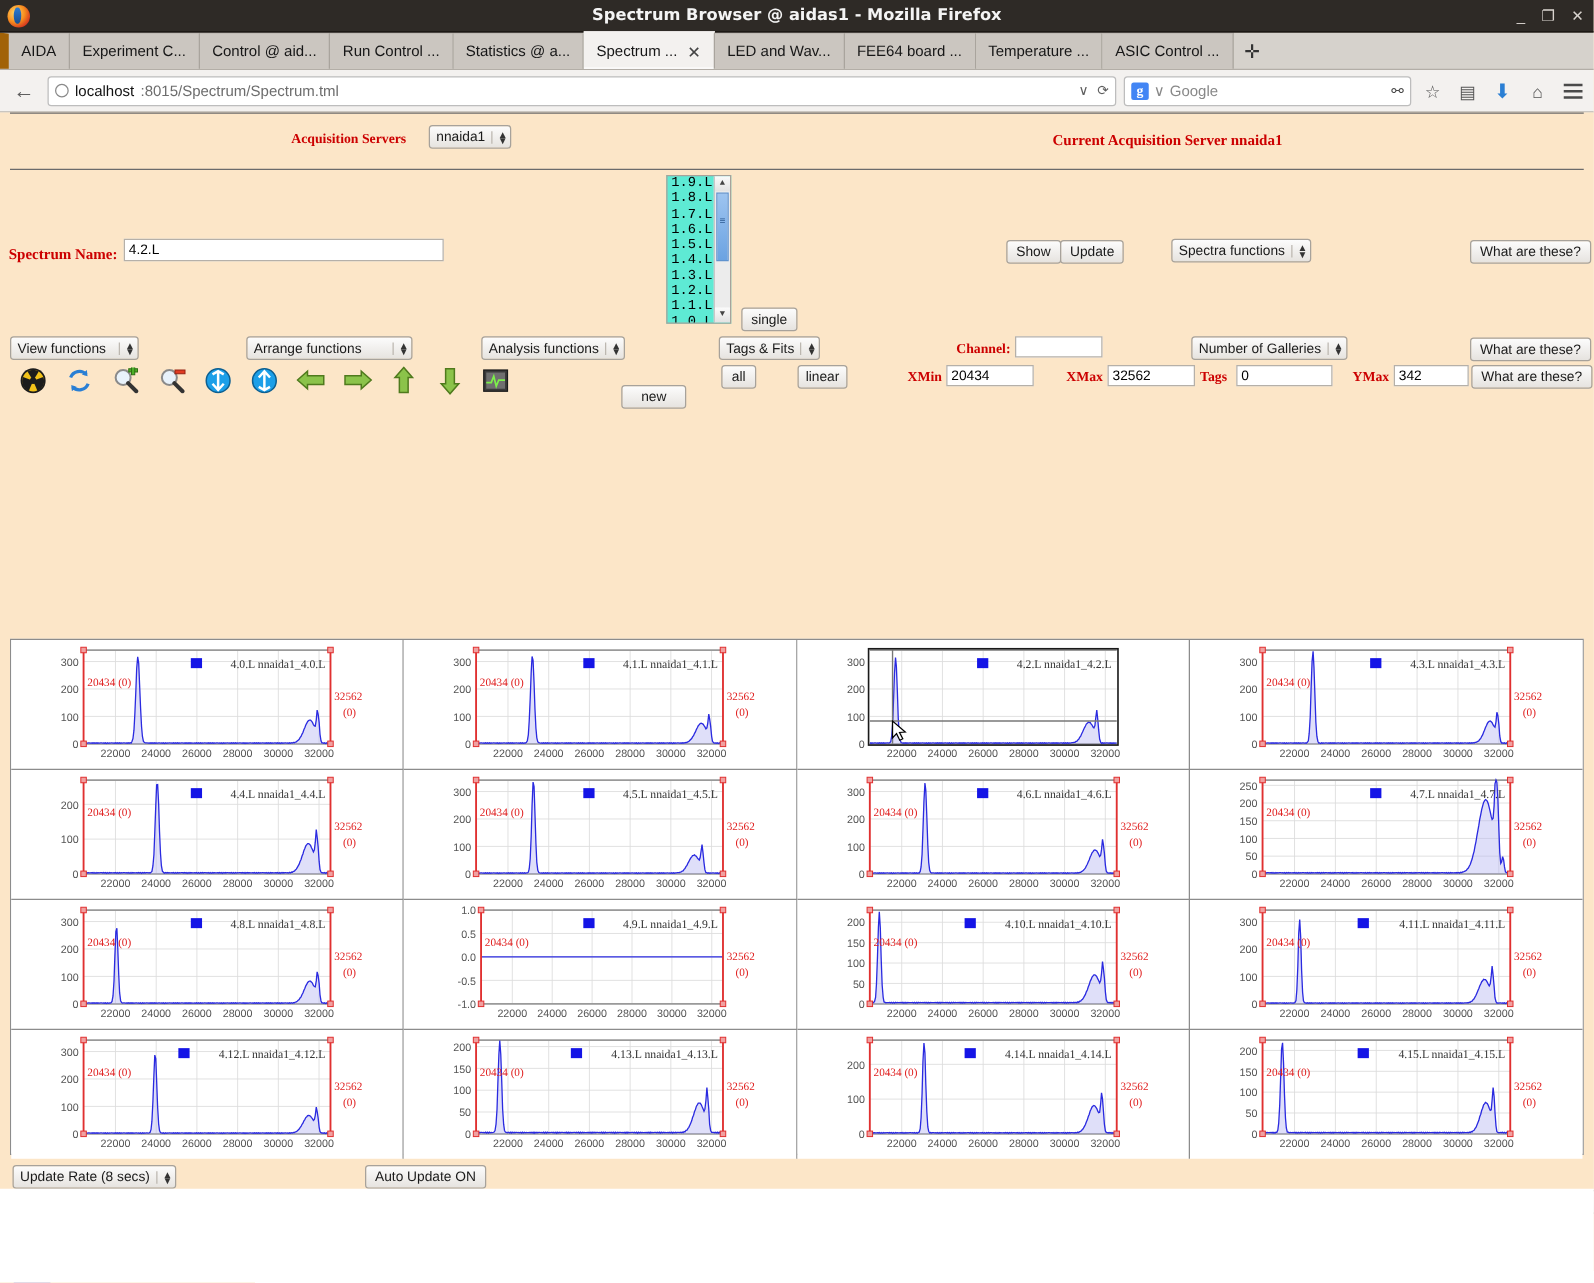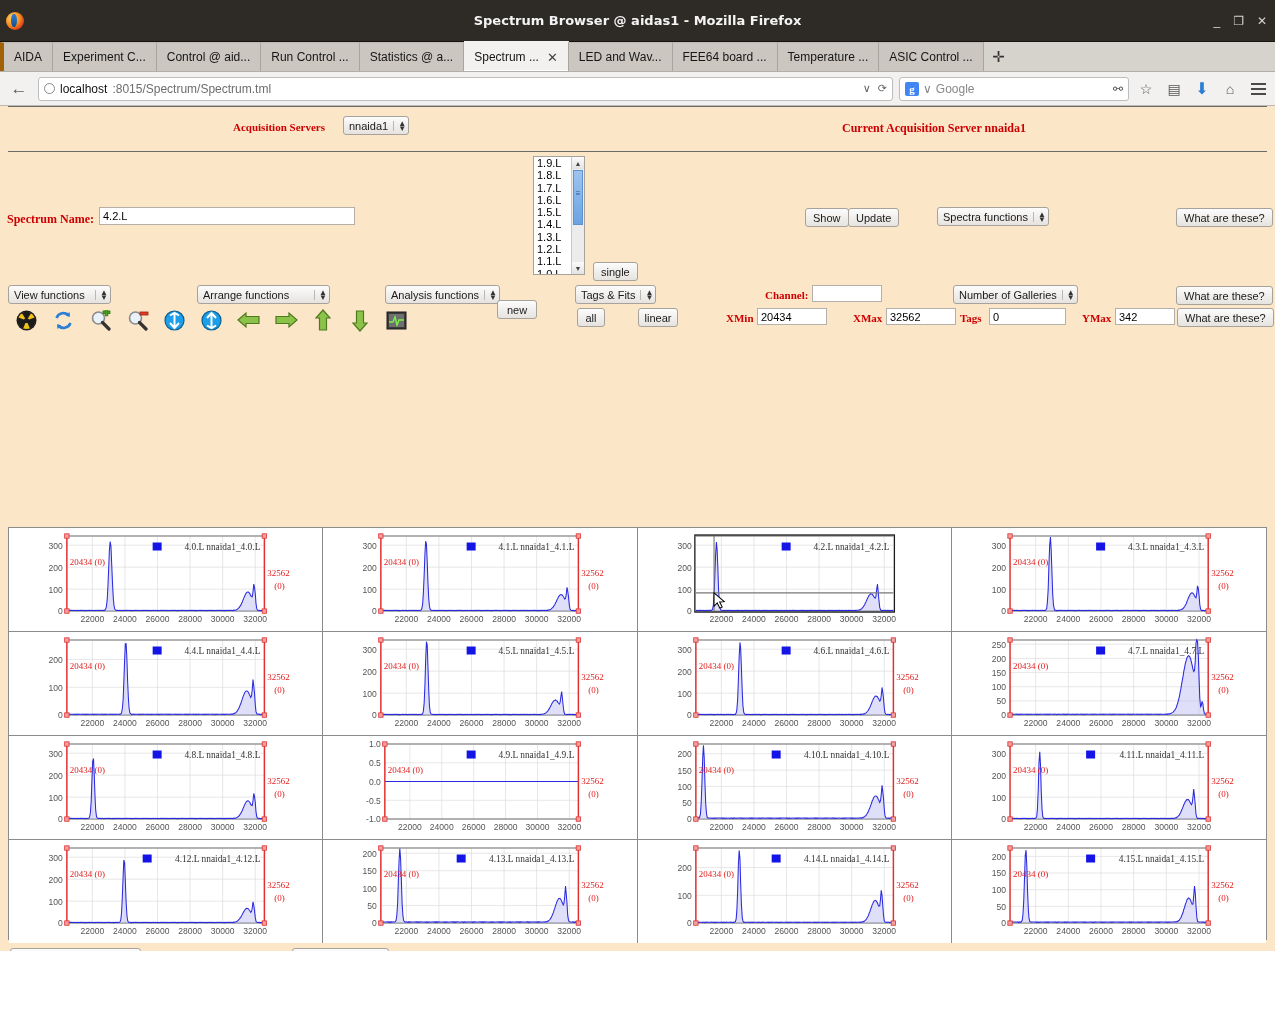--- a/index.html
+++ b/index.html
@@ -7,21 +7,21 @@
   body {
     width:1275px; height:1026px; overflow:hidden;
     background:#fdf0dc;
     font-family:"Liberation Sans", sans-serif;
     font-size:12px;
     color:#000;
   }
 
   
   #titlebar {
-    height:42px; background:#2e2a26; color:#fff;
+    height:26px; background:#2e2a26; color:#fff;
     display:flex; align-items:center; position:relative;
     border-bottom:1px solid #17130f;
   }
   #ff-logo {
     width:18px;height:18px;margin-left:6px;border-radius:50%;
     background:radial-gradient(circle at 35% 35%, #ffd96b 0%, #f78d1e 45%, #d63b1f 75%, #8d2a12 100%);
     position:relative; flex:0 0 auto;
   }
   #ff-logo::after{
     content:""; position:absolute; left:5px; top:2px; width:6px; height:13px;
@@ -43,21 +43,21 @@
   }
   .tab {
     height:29px; padding:0 10px;
     display:flex; align-items:center; gap:6px;
     font-size:12px; color:#161616;
     background:#cbc6c0;
     border-right:1px solid #a9a49d;
     border-top:1px solid #bdb8b1;
     max-width:115px; white-space:nowrap; overflow:hidden;
   }
-  .tab:first-child{ border-left:4px solid #a16207; }
+  .tab:first-child{ border-left:7px solid #a16207; }
   .tab.active {
     background:#f3f1ef; height:30px;
     border-top:2px solid #f3f1ef;
     position:relative; z-index:3;
     box-shadow:0 -1px 0 #fff inset;
   }
   .tab .x { color:#444; font-size:13px; margin-left:2px; }
   #newtab { width:30px; display:flex; align-items:center; justify-content:center;
             font-size:15px; color:#333; height:29px; }
 
@@ -147,21 +147,21 @@
   #channel-label{ position:absolute; left:765px; top:5px; color:#cc0000; font-weight:bold;
                   font-size:11px; font-family:"Liberation Serif", serif;}
   #channel-input{ position:absolute; left:812px; top:1px; width:70px; height:17px; }
   #num-gal{ position:absolute; left:953px; top:1px; }
   #what2-btn{ position:absolute; left:1176px; top:2px; }
 
   .iconbar{ position:absolute; left:8px; top:24px; display:flex; gap:0; }
   .ic{ width:37px; height:24px; display:flex; align-items:center; justify-content:center; }
   .ic svg{ display:block; }
 
-  #new-btn{ position:absolute; left:497px; top:16px; width:40px;}
+  #new-btn{ position:absolute; left:497px; top:40px; width:52px;}
   #all-btn{ position:absolute; left:577px; top:24px; width:28px;}
   #linear-btn{ position:absolute; left:638px; top:24px; width:40px;}
   #xmin-label{ position:absolute; left:726px; top:28px; color:#cc0000; font-weight:bold; font-size:11px; font-family:"Liberation Serif", serif;}
   #xmin-input{ position:absolute; left:757px; top:24px; width:70px; height:17px;}
   #xmax-label{ position:absolute; left:853px; top:28px; color:#cc0000; font-weight:bold; font-size:11px; font-family:"Liberation Serif", serif;}
   #xmax-input{ position:absolute; left:886px; top:24px; width:70px; height:17px;}
   #ymin-label{ position:absolute; left:960px; top:28px; color:#cc0000; font-weight:bold; font-size:11px; font-family:"Liberation Serif", serif;}
   #ymin-input{ position:absolute; left:989px; top:24px; width:77px; height:17px;}
   #ymax-label{ position:absolute; left:1082px; top:28px; color:#cc0000; font-weight:bold; font-size:11px; font-family:"Liberation Serif", serif;}
   #ymax-input{ position:absolute; left:1115px; top:24px; width:60px; height:17px;}
@@ -183,22 +183,22 @@
   .sel{
     display:inline-flex; align-items:center;
     height:19px; padding:0 2px 0 5px;
     background:linear-gradient(180deg,#fcfcfc,#e6e3df);
     border:1px solid #a7a29b; border-radius:3px;
     font-size:11px; color:#1a1a1a; white-space:nowrap;
   }
   .sel .arrows{ margin-left:5px; padding-left:4px; border-left:1px solid #bcb7b0;
                 display:flex; flex-direction:column; line-height:5px; font-size:8px; color:#333;}
   .listbox{
-    border:1px solid #a7a29b; background:#ffffff; overflow:hidden; position:relative;
-    font-size:11px; font-family:Liberation Sans, sans-serif;
+    border:1px solid #a7a29b; background:#5eead4; overflow:hidden; position:relative;
+    font-size:11px; font-family:Liberation Mono, monospace;
   }
   .listbox .opt{ padding:0 3px; line-height:12.3px; height:12.3px; }
   .lb-scroll{ position:absolute; right:0; top:0; bottom:0; width:13px; background:#ececec;
               border-left:1px solid #c8c8c8;}
   .lb-scroll .up,.lb-scroll .dn{ height:12px; display:flex;align-items:center;justify-content:center;
               font-size:7px; color:#444; background:linear-gradient(180deg,#fbfbfb,#e2e2e2);}
   .lb-scroll .thumb{ position:absolute; left:1px; right:1px; top:13px; height:55px;
               background:linear-gradient(180deg,#9dc4f0,#6ba3e2); border:1px solid #5f93cf;}
   .lb-scroll .thumb::after{ content:"≡"; position:absolute; left:0; right:0; top:18px;
               text-align:center; font-size:8px; color:#2c5a92;}

